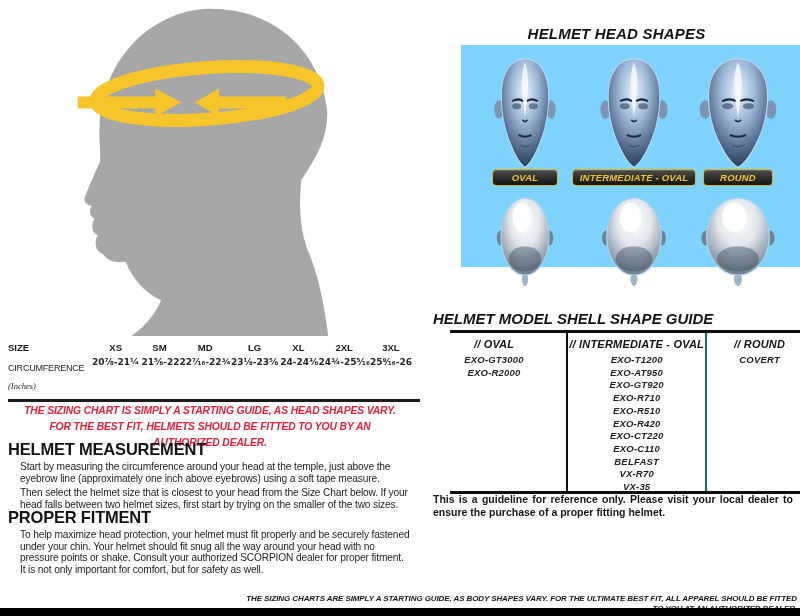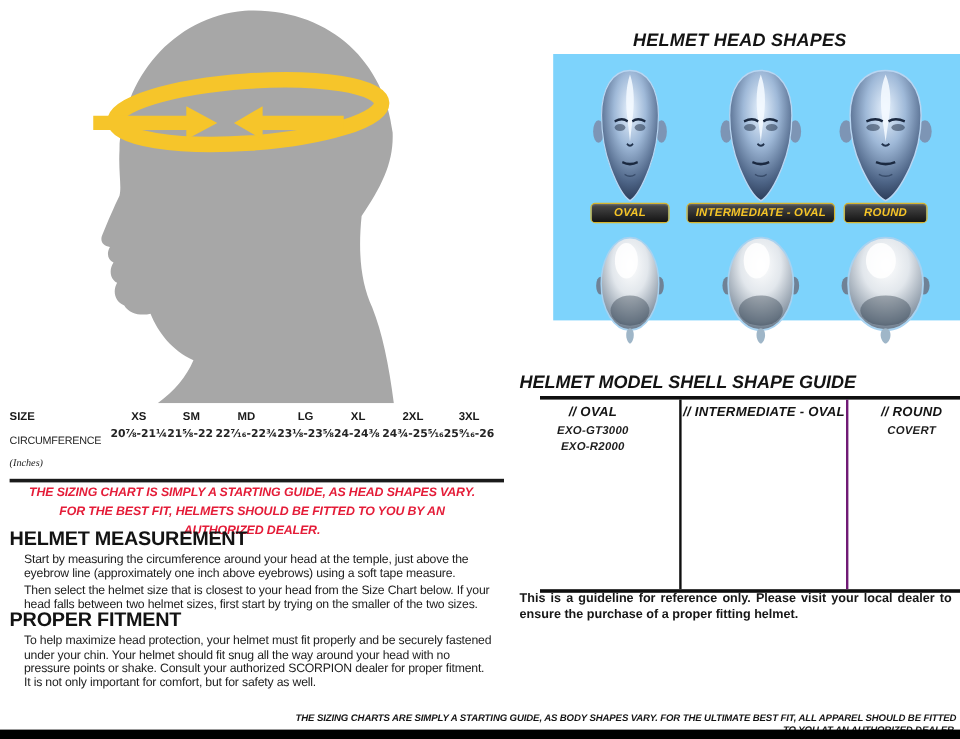--- a/index.html
+++ b/index.html
@@ -18,21 +18,21 @@
   #size-chart .sc-title{
     font:italic bold 19px/22px "Liberation Sans",sans-serif;
     letter-spacing:.2px;color:#161616;
     border-bottom:2px solid #1a1a1a;padding-bottom:3px;
   }
   .sc-grid{display:grid;grid-template-columns:84px repeat(7,1fr);margin-top:4px;width:404px;}
   .sc-grid .hcell{font:bold 9.5px/11px "Liberation Sans",sans-serif;color:#191919;text-align:center;}
   .sc-grid .hcell:first-child{text-align:left;}
   .sc-grid .vcell{
     font:bold 9px/11px "DejaVu Sans","Liberation Sans",sans-serif;
-    color:#242424;text-align:left;margin-top:4px;white-space:nowrap;
+    color:#242424;text-align:right;margin-top:4px;white-space:nowrap;
   }
   .sc-rowlabel{margin-top:4px;}
   .sc-rowlabel .main{font:normal 9px/10px "Liberation Sans",sans-serif;color:#242424;letter-spacing:-.2px;}
   .sc-rowlabel .sub{font:italic 8.5px/10px "Liberation Serif",serif;color:#242424;margin-top:24px;}
   .sc-bottomline{border-bottom:3px solid #1a1a1a;margin-top:6px;width:412px;}
 
   #size-warning{
     left:16px;top:403px;width:388px;text-align:center;
     font:italic bold 10.3px/16px "Liberation Sans",sans-serif;
     color:#E41C38;letter-spacing:-.1px;
@@ -66,21 +66,21 @@
 
   #smg-title{left:433px;top:310px;width:367px;
     font:italic bold 15px/17px "Liberation Sans",sans-serif;color:#131313;}
 
   #shell-table{
     left:450px;top:330px;width:362px;height:158px;display:flex;
     border-top:3px solid #0f0f0f;border-bottom:3px solid #0f0f0f;
   }
   #shell-table .sg-col{padding-top:5px;box-sizing:border-box;}
   #shell-table .col-0{width:95px;}
-  #shell-table .col-1{width:152px;border-left:2px solid #0f0f0f;border-right:2px solid #701a75;margin-left:28px;}
+  #shell-table .col-1{width:152px;border-left:2px solid #0f0f0f;border-right:2px solid #0f766e;margin-left:28px;}
   #shell-table .col-2{width:113px;}
   .sg-header{display:block;text-align:center;
     font:italic bold 11px/13px "Liberation Sans",sans-serif;color:#131313;letter-spacing:.2px;}
   .sg-list{list-style:none;margin:3px 0 0 0;padding:0;text-align:center;}
   .sg-list li{font:italic bold 9.5px/12.7px "Liberation Sans",sans-serif;color:#1d1d1d;letter-spacing:.2px;}
 
   #guide-note{left:433px;top:493px;width:360px;
     font:bold 10.5px/13px "Liberation Sans",sans-serif;color:#161616;text-align:justify;}
 
   
@@ -236,20 +236,33 @@
 <div id="shell-table" class="abs">
   <div class="sg-col col-0">
     <span class="sg-header">// OVAL</span>
     <ul class="sg-list">
       <li>EXO-GT3000</li>
       <li>EXO-R2000</li>
     </ul>
   </div>
   <div class="sg-col col-1">
     <span class="sg-header">// INTERMEDIATE - OVAL</span>
+    <ul class="sg-list">
+      <li>EXO-T1200</li>
+      <li>EXO-AT950</li>
+      <li>EXO-GT920</li>
+      <li>EXO-R710</li>
+      <li>EXO-R510</li>
+      <li>EXO-R420</li>
+      <li>EXO-CT220</li>
+      <li>EXO-C110</li>
+      <li>BELFAST</li>
+      <li>VX-R70</li>
+      <li>VX-35</li>
+    </ul>
   </div>
   <div class="sg-col col-2">
     <span class="sg-header">// ROUND</span>
     <ul class="sg-list">
       <li>COVERT</li>
     </ul>
   </div>
 </div>
 
 <div id="guide-note" class="abs">This is a guideline for reference only. Please visit your local dealer to ensure the purchase of a proper fitting helmet.</div>

